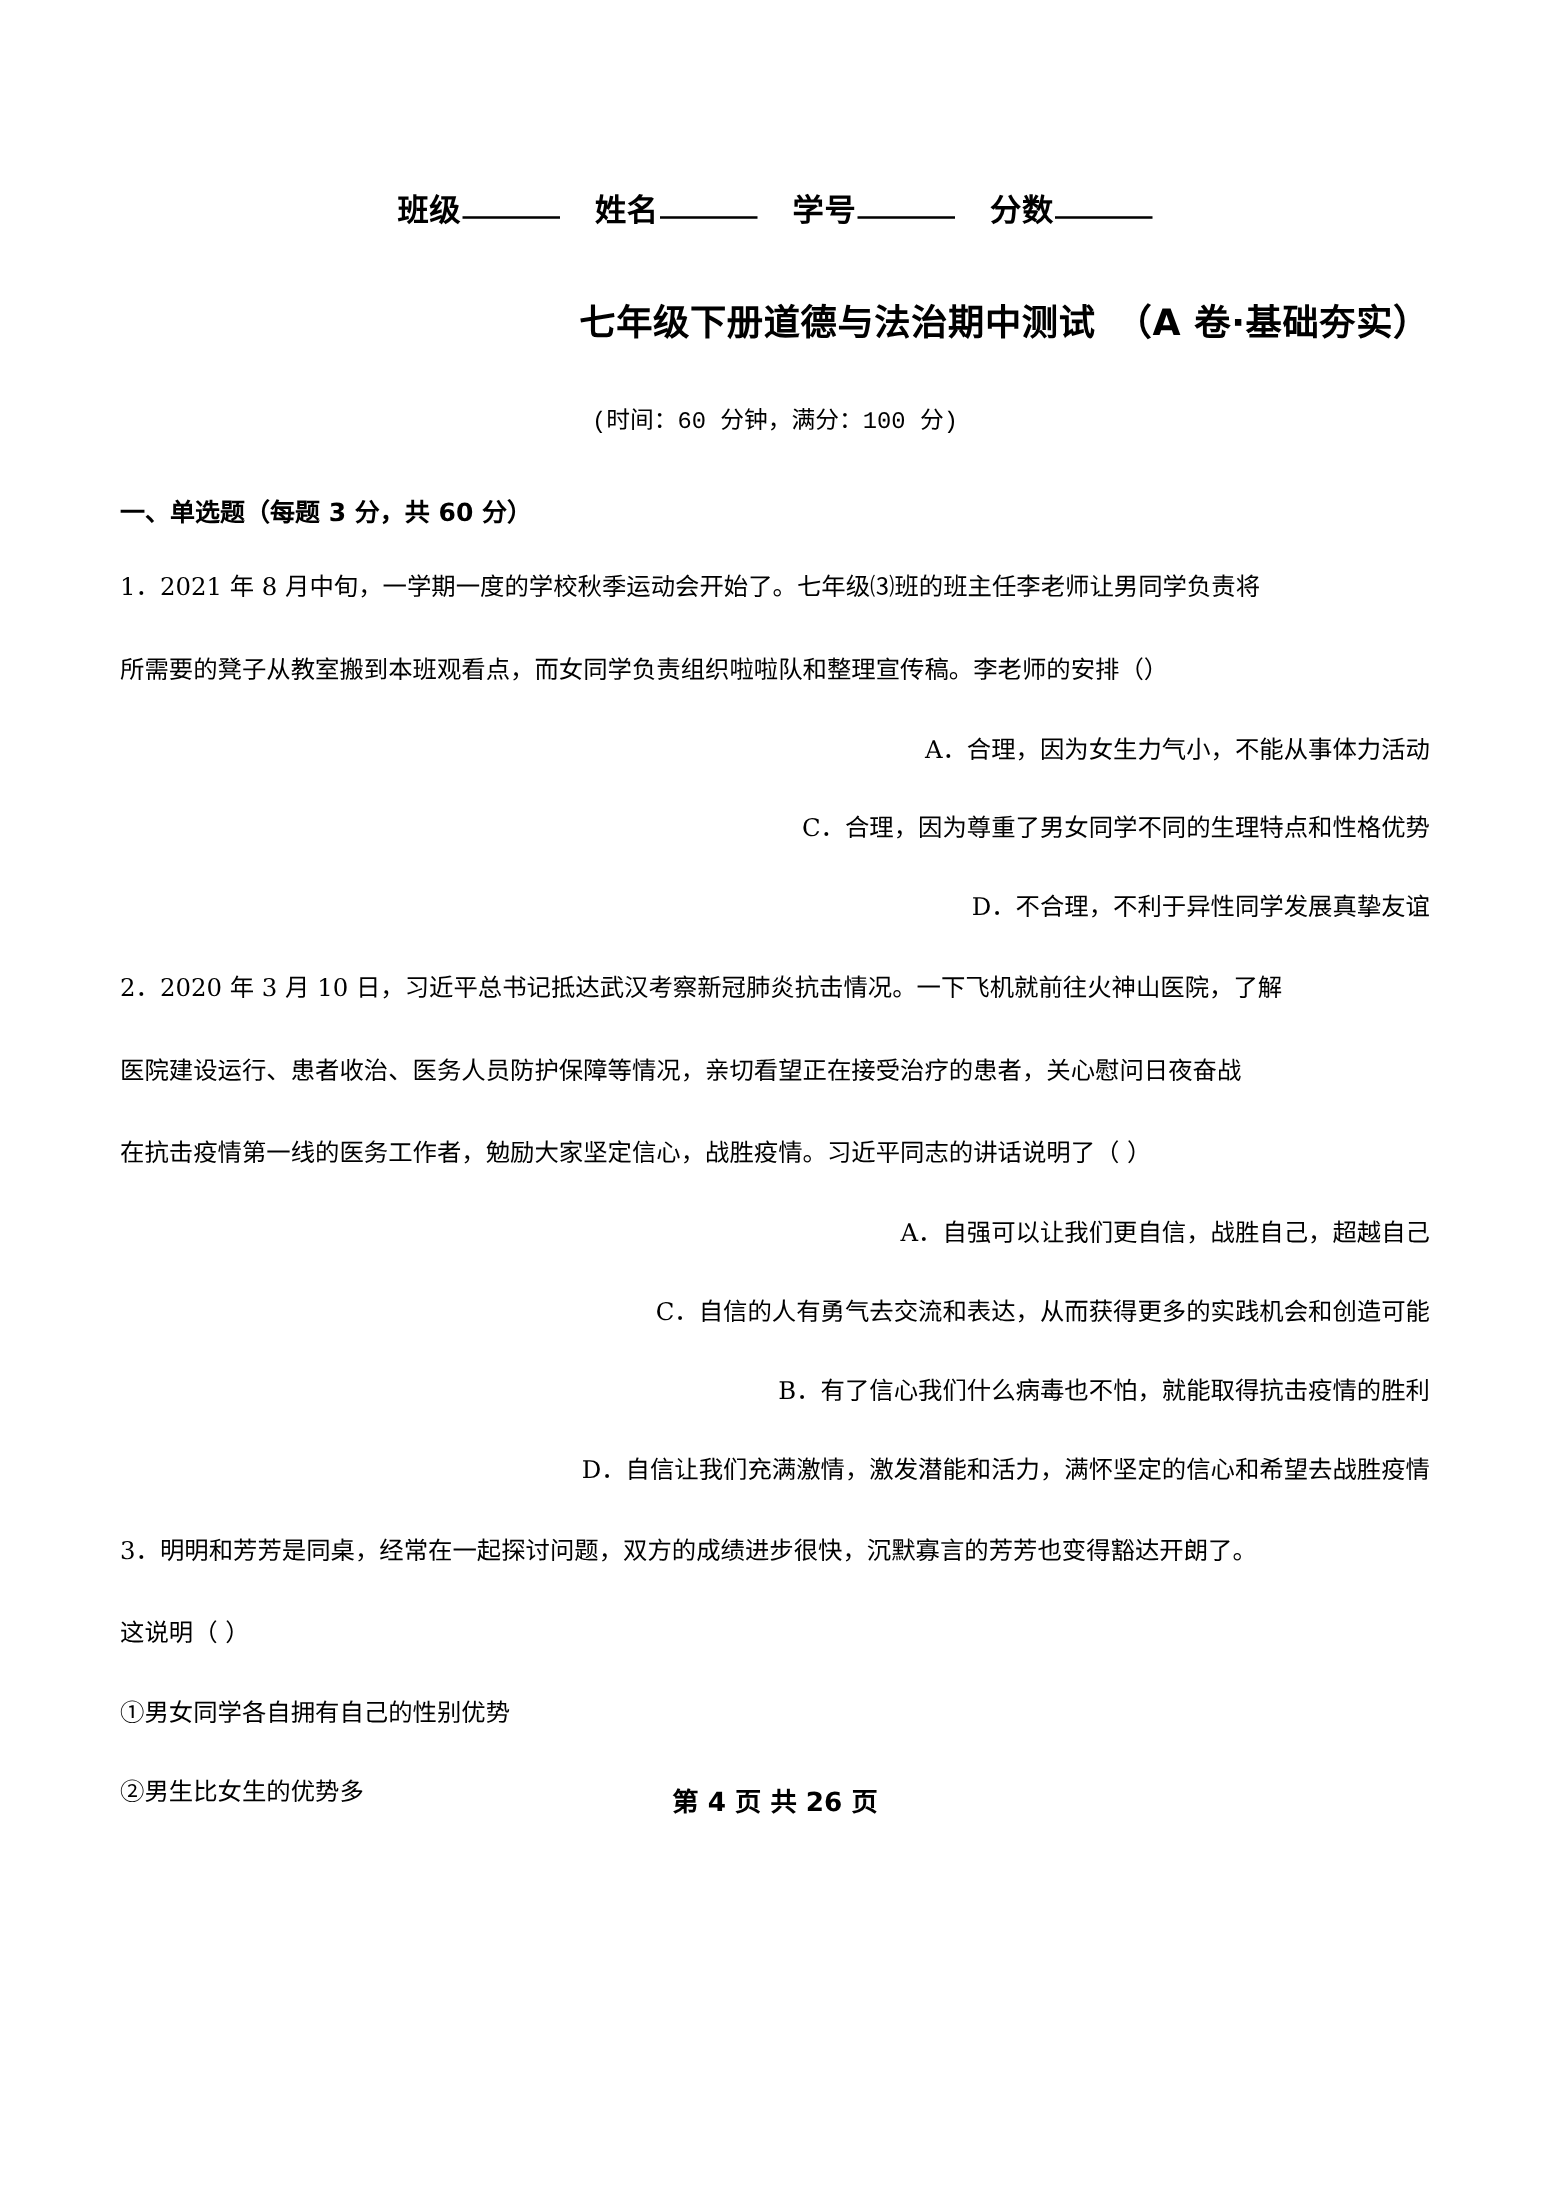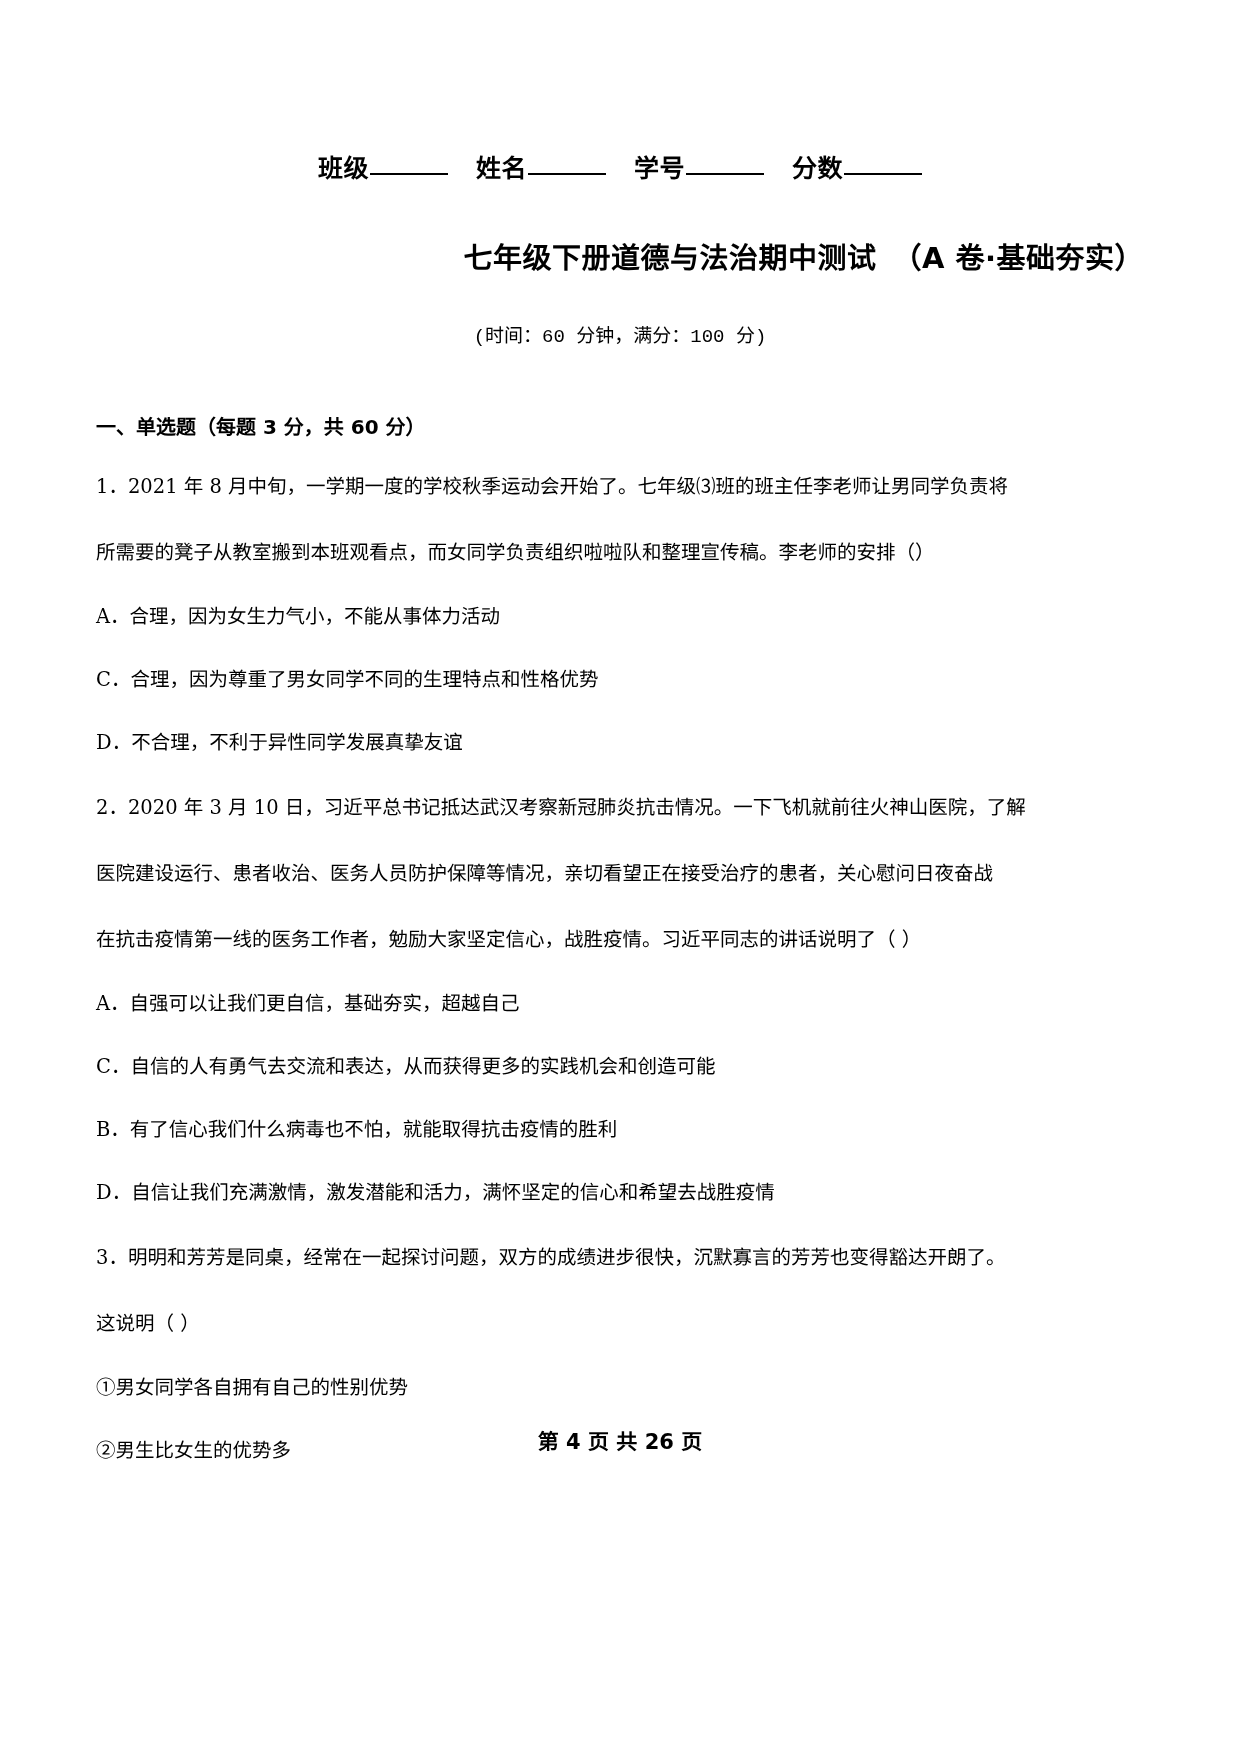--- a/index.html
+++ b/index.html
@@ -64,21 +64,21 @@
   
   .doc-subtitle {
     margin-top: 44px;
     text-align: center;
     font-size: 19px;
     font-family: Liberation Mono, monospace;
   }
 
   
   .section-heading {
-    margin-top: 63px;
+    margin-top: 46px;
     font-family: "DejaVu Sans", "Liberation Sans", sans-serif;
     font-weight: bold;
     font-size: 20px;
   }
 
   
   .question {
     margin-top: 28px;
     font-size: 19.5px;
     line-height: 1.95;
@@ -86,20 +86,21 @@
     text-justify: inter-ideograph;
   }
   .question.just {
     text-align: justify;
     text-align-last: left;
   }
   .option {
     margin-top: 26px;
     font-size: 19.5px;
     line-height: 1.9;
+    text-align: right;
   }
   .sub-item {
     margin-top: 26px;
     font-size: 19.5px;
     line-height: 1.9;
   }
 
   
   .footer {
     position: absolute;
@@ -132,21 +133,21 @@
 
     <div class="question just">1．2021 年 8 月中旬，一学期一度的学校秋季运动会开始了。七年级⑶班的班主任李老师让男同学负责将</div>
     <div class="question just">所需要的凳子从教室搬到本班观看点，而女同学负责组织啦啦队和整理宣传稿。李老师的安排（）</div>
     <div class="option">A．合理，因为女生力气小，不能从事体力活动</div>
     <div class="option">C．合理，因为尊重了男女同学不同的生理特点和性格优势</div>
     <div class="option">D．不合理，不利于异性同学发展真挚友谊</div>
 
     <div class="question just">2．2020 年 3 月 10 日，习近平总书记抵达武汉考察新冠肺炎抗击情况。一下飞机就前往火神山医院，了解</div>
     <div class="question just">医院建设运行、患者收治、医务人员防护保障等情况，亲切看望正在接受治疗的患者，关心慰问日夜奋战</div>
     <div class="question just">在抗击疫情第一线的医务工作者，勉励大家坚定信心，战胜疫情。习近平同志的讲话说明了（    ）</div>
-    <div class="option">A．自强可以让我们更自信，基础夯实，超越自己</div>
+    <div class="option">A．自强可以让我们更自信，战胜自己，超越自己</div>
     <div class="option">C．自信的人有勇气去交流和表达，从而获得更多的实践机会和创造可能</div>
     <div class="option">B．有了信心我们什么病毒也不怕，就能取得抗击疫情的胜利</div>
     <div class="option">D．自信让我们充满激情，激发潜能和活力，满怀坚定的信心和希望去战胜疫情</div>
 
     <div class="question just">3．明明和芳芳是同桌，经常在一起探讨问题，双方的成绩进步很快，沉默寡言的芳芳也变得豁达开朗了。</div>
     <div class="question just">这说明（     ）</div>
     <div class="sub-item">①男女同学各自拥有自己的性别优势</div>
     <div class="sub-item">②男生比女生的优势多</div>
 
   </div>

